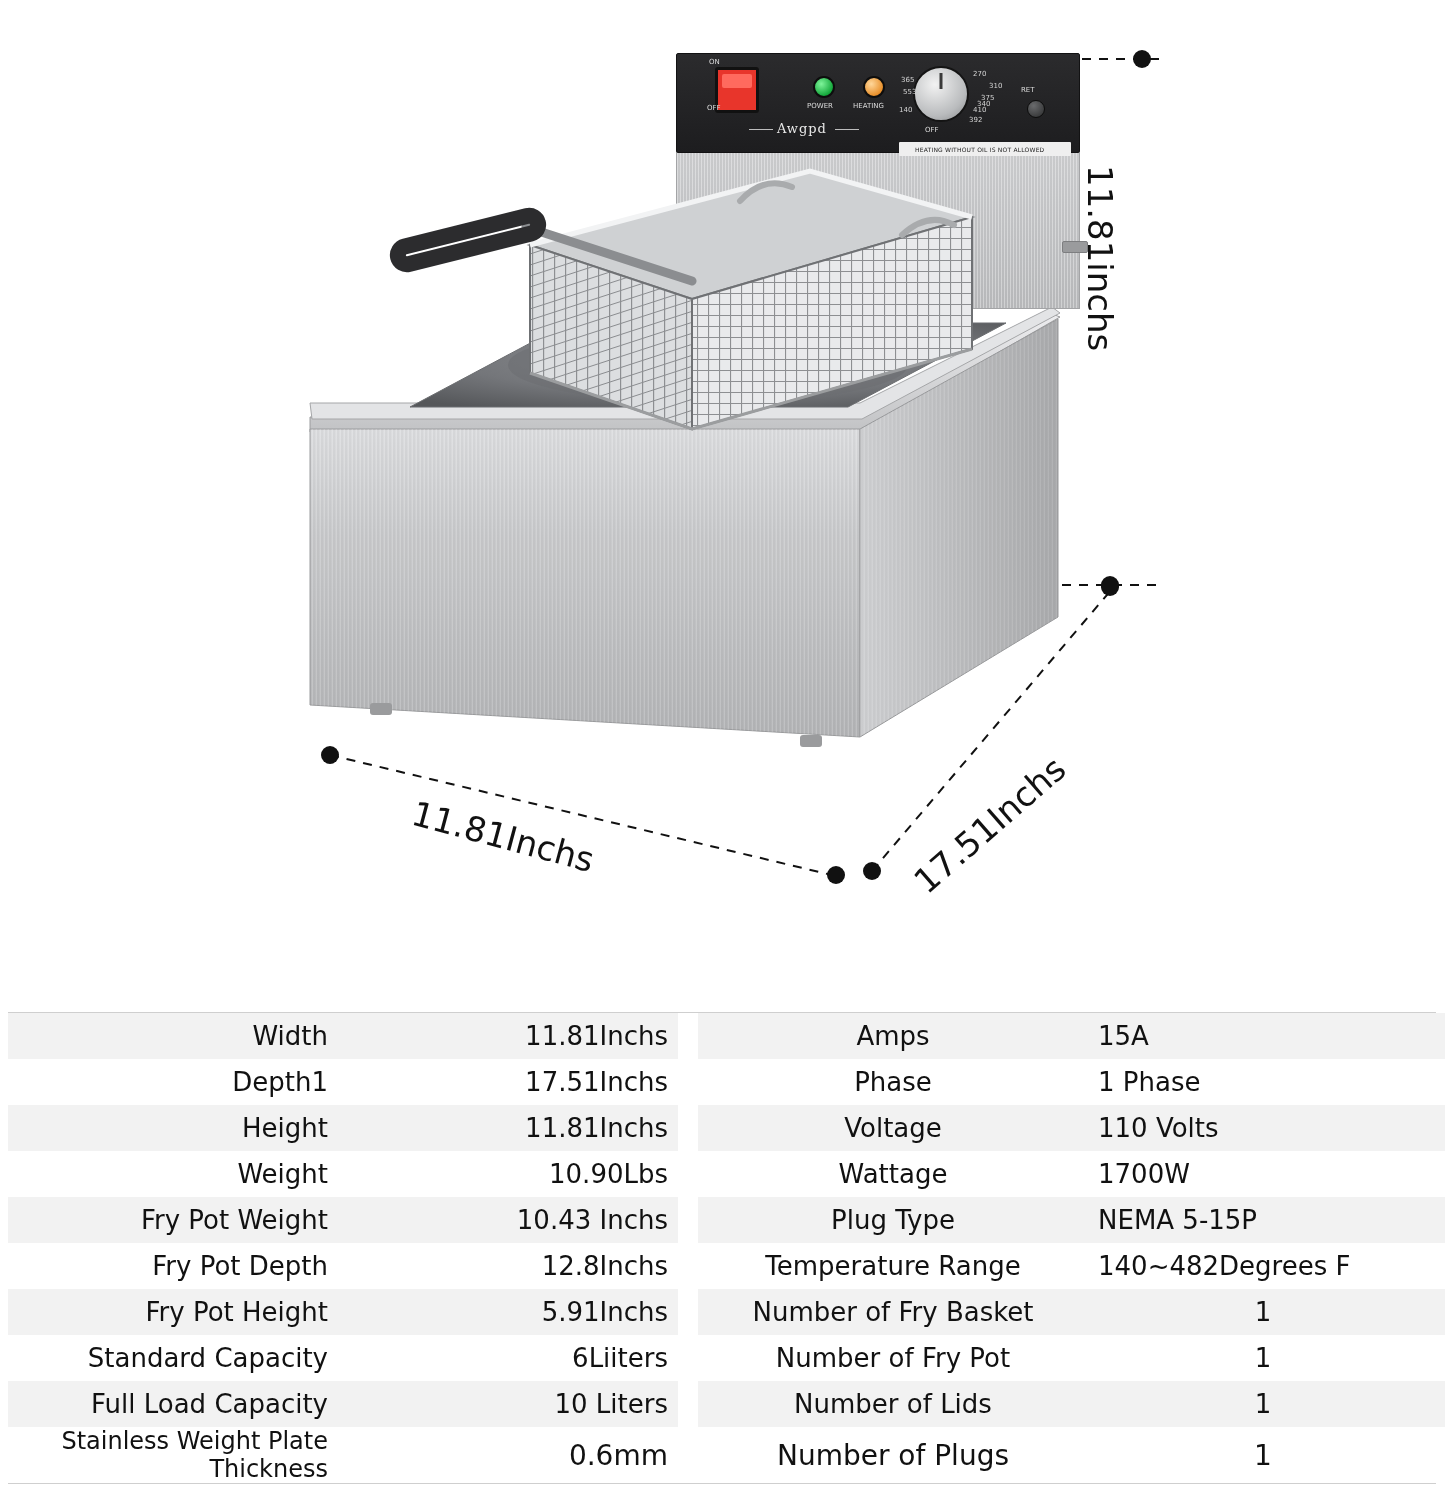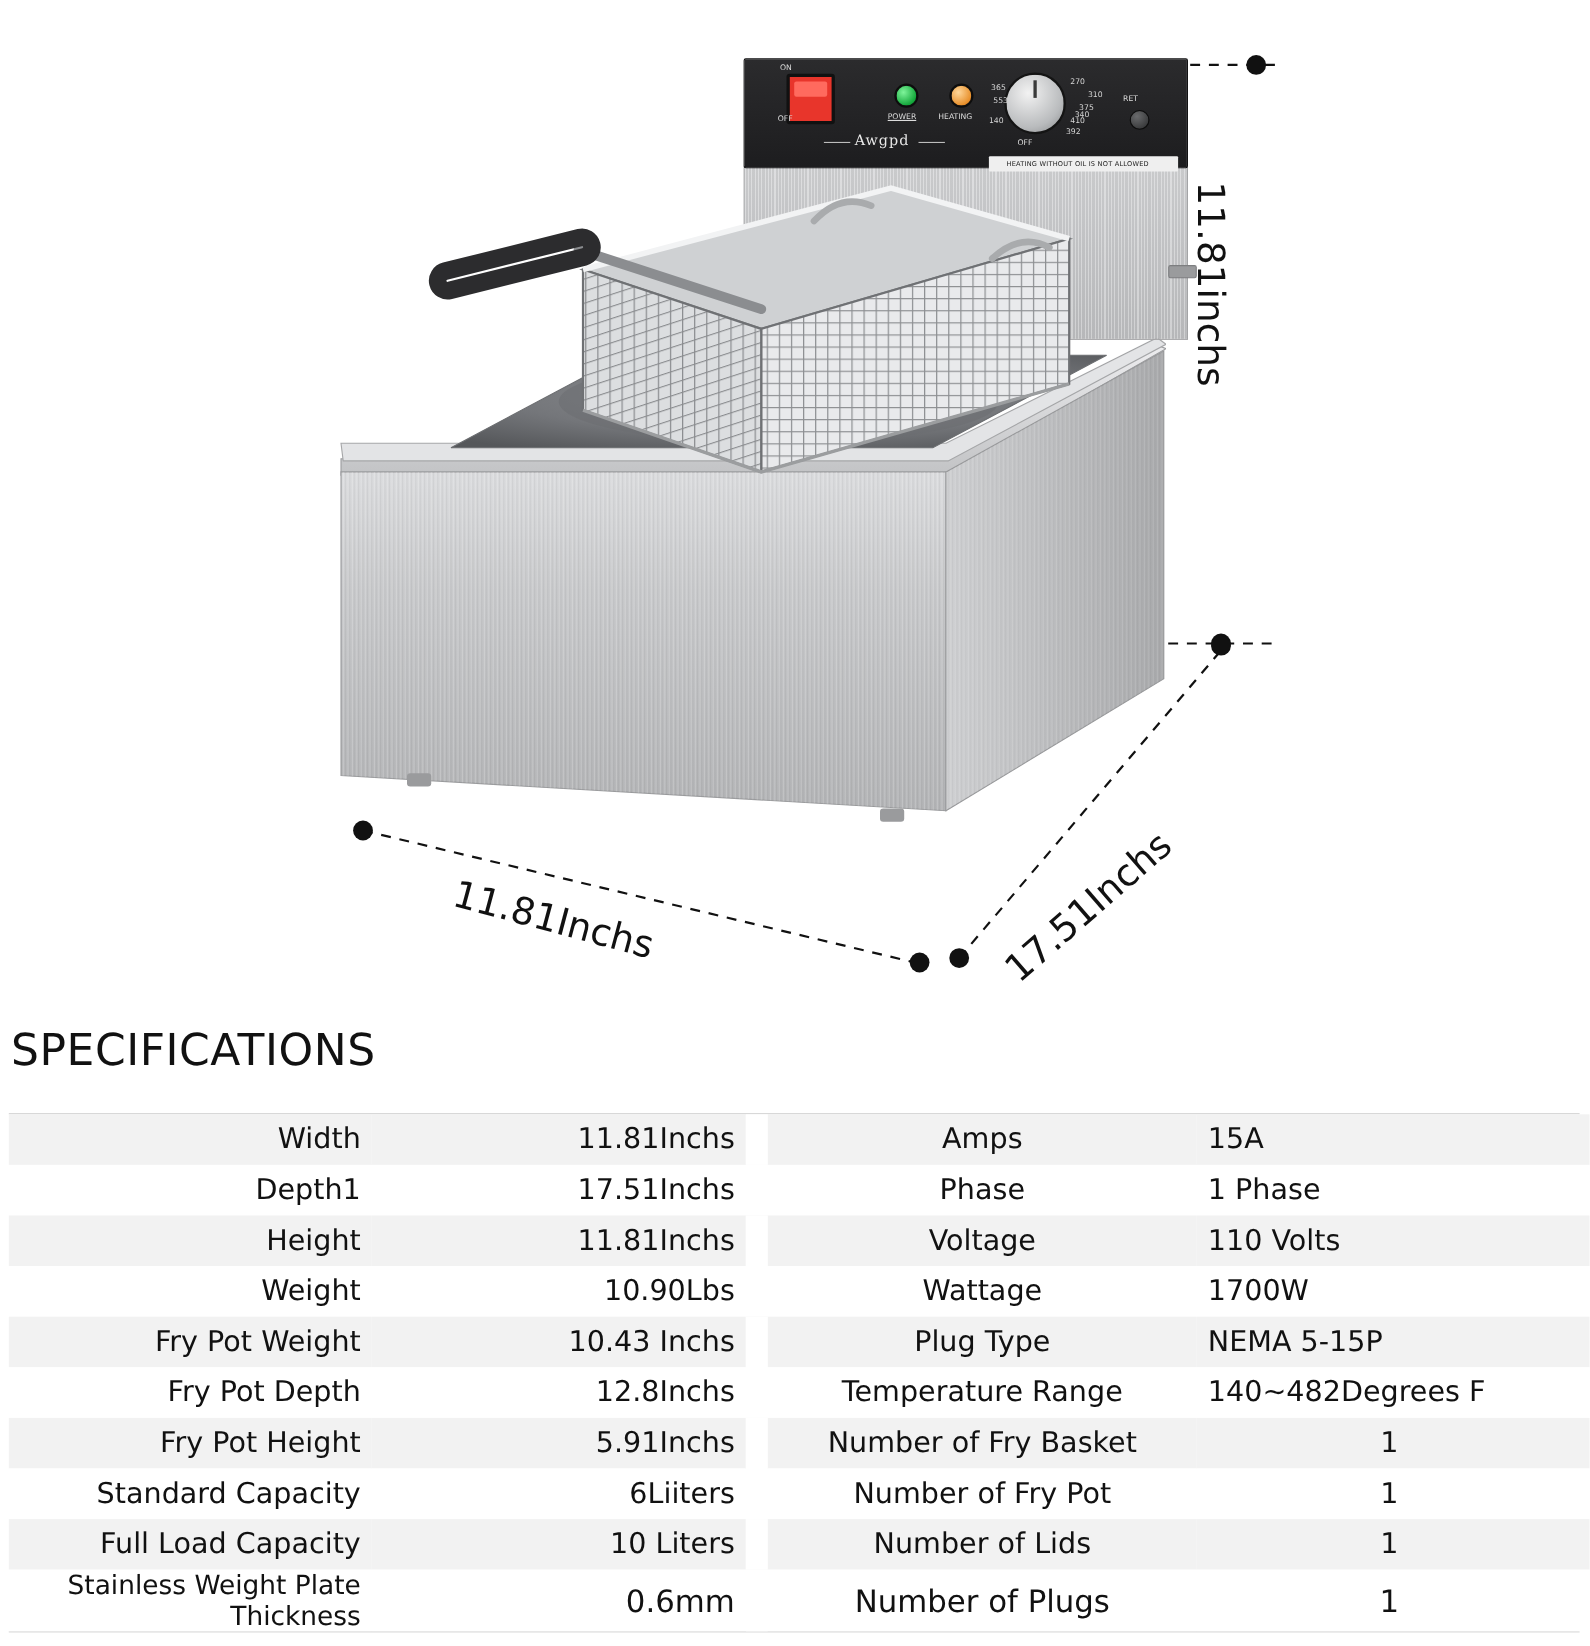--- a/index.html
+++ b/index.html
@@ -196,21 +196,21 @@
 
     <div class="back-panel"></div>
     <div class="drain-valve"></div>
 
     <div class="control-head">
       <div class="rocker"></div>
       <div class="lbl-on">ON</div>
       <div class="lbl-off">OFF</div>
 
       <div class="led led-power"></div>
-      <div class="led-cap" style="left:130px;text-decoration:underline;">POWER</div>
+      <div class="led-cap" style="left:130px;">POWER</div>
 
       <div class="led led-heat"></div>
       <div class="led-cap" style="left:176px;">HEATING</div>
 
       <div class="knob"></div>
       <div class="knob-off">OFF</div>
 
       <div class="dial-mark" style="left:296px; top:16px;">270</div>
       <div class="dial-mark" style="left:312px; top:28px;">310</div>
       <div class="dial-mark" style="left:304px; top:40px;">375</div>
@@ -258,21 +258,20 @@
 
       <line x1="182" y1="120" x2="16" y2="66" stroke="#8b8d90" stroke-width="9" stroke-linecap="round"></line>
     </svg>
     <div class="handle"></div>
 
     <div class="dim-text dim-h">11.81inchs</div>
     <div class="dim-text dim-w">11.81Inchs</div>
     <div class="dim-text dim-d">17.51Inchs</div>
   </div>
 
-  <div class="spec-title">SPECIFICATIONS</div>
 
   <div class="spec-wrap">
     <table class="spec">
       <tbody>
         <tr>
           <td class="k-left">Width</td>
           <td class="v-left">11.81Inchs</td>
           <td class="sep"></td>
           <td class="k-right">Amps</td>
           <td class="v-right">15A</td>

